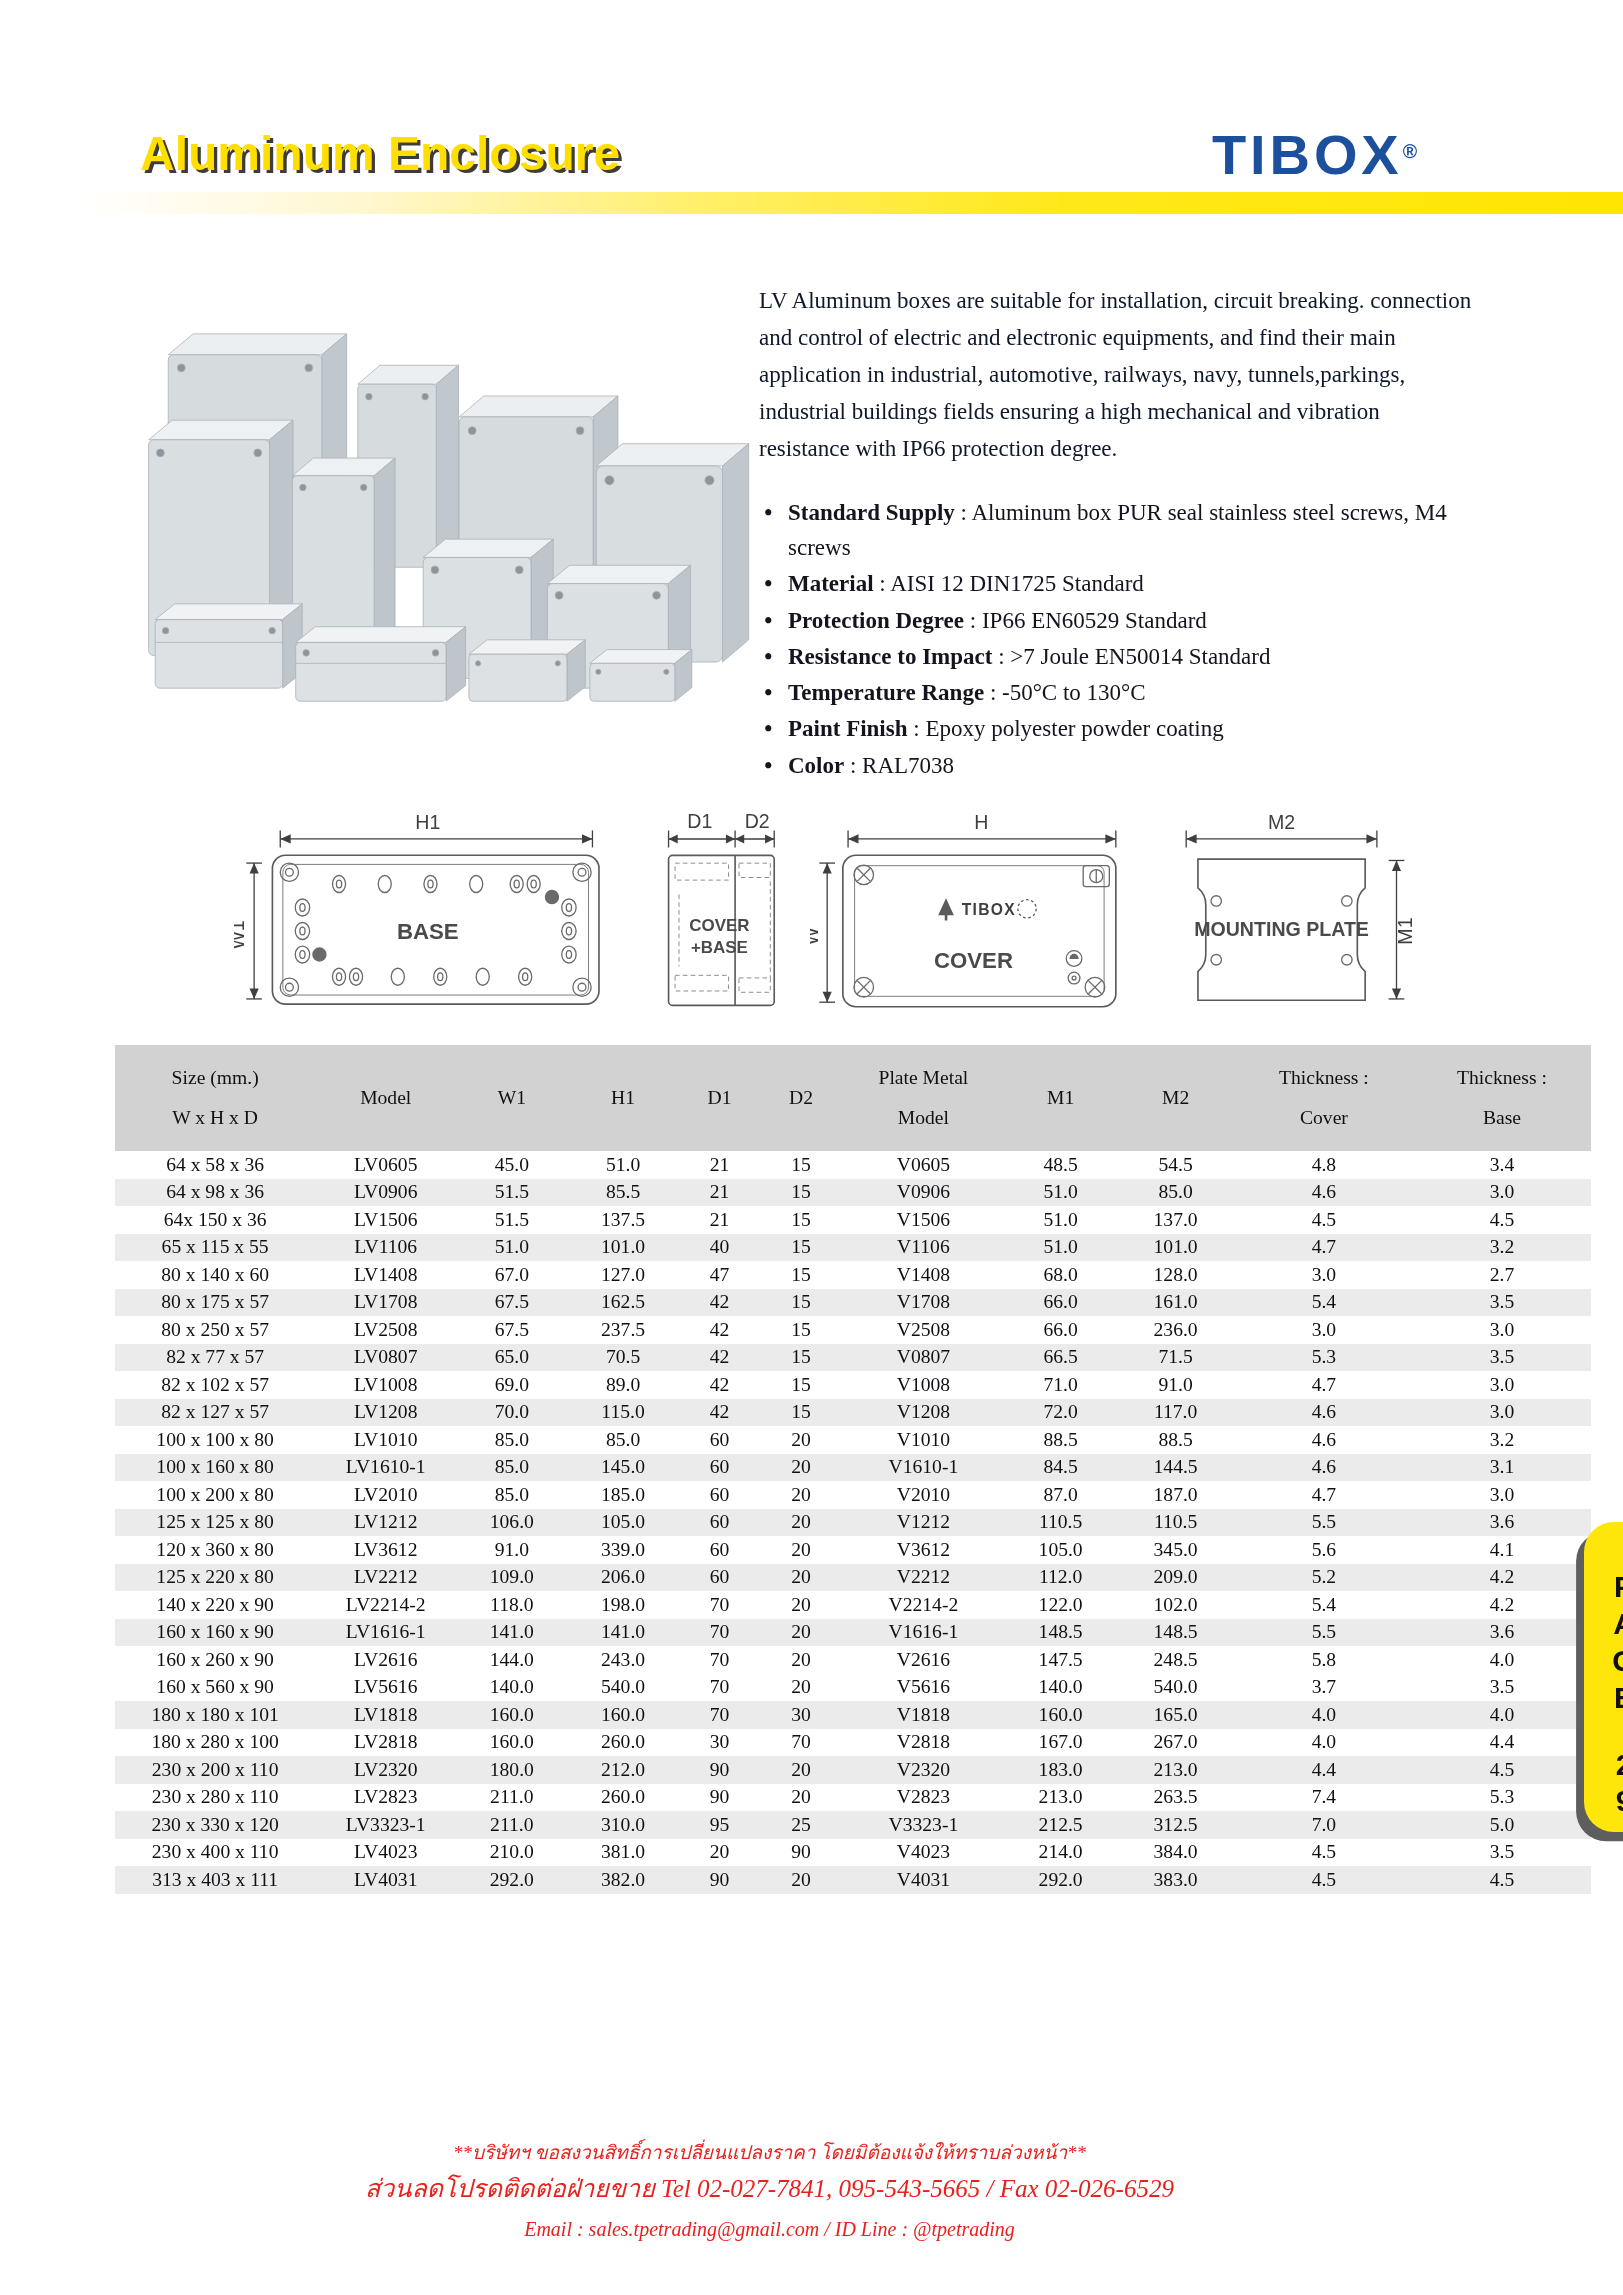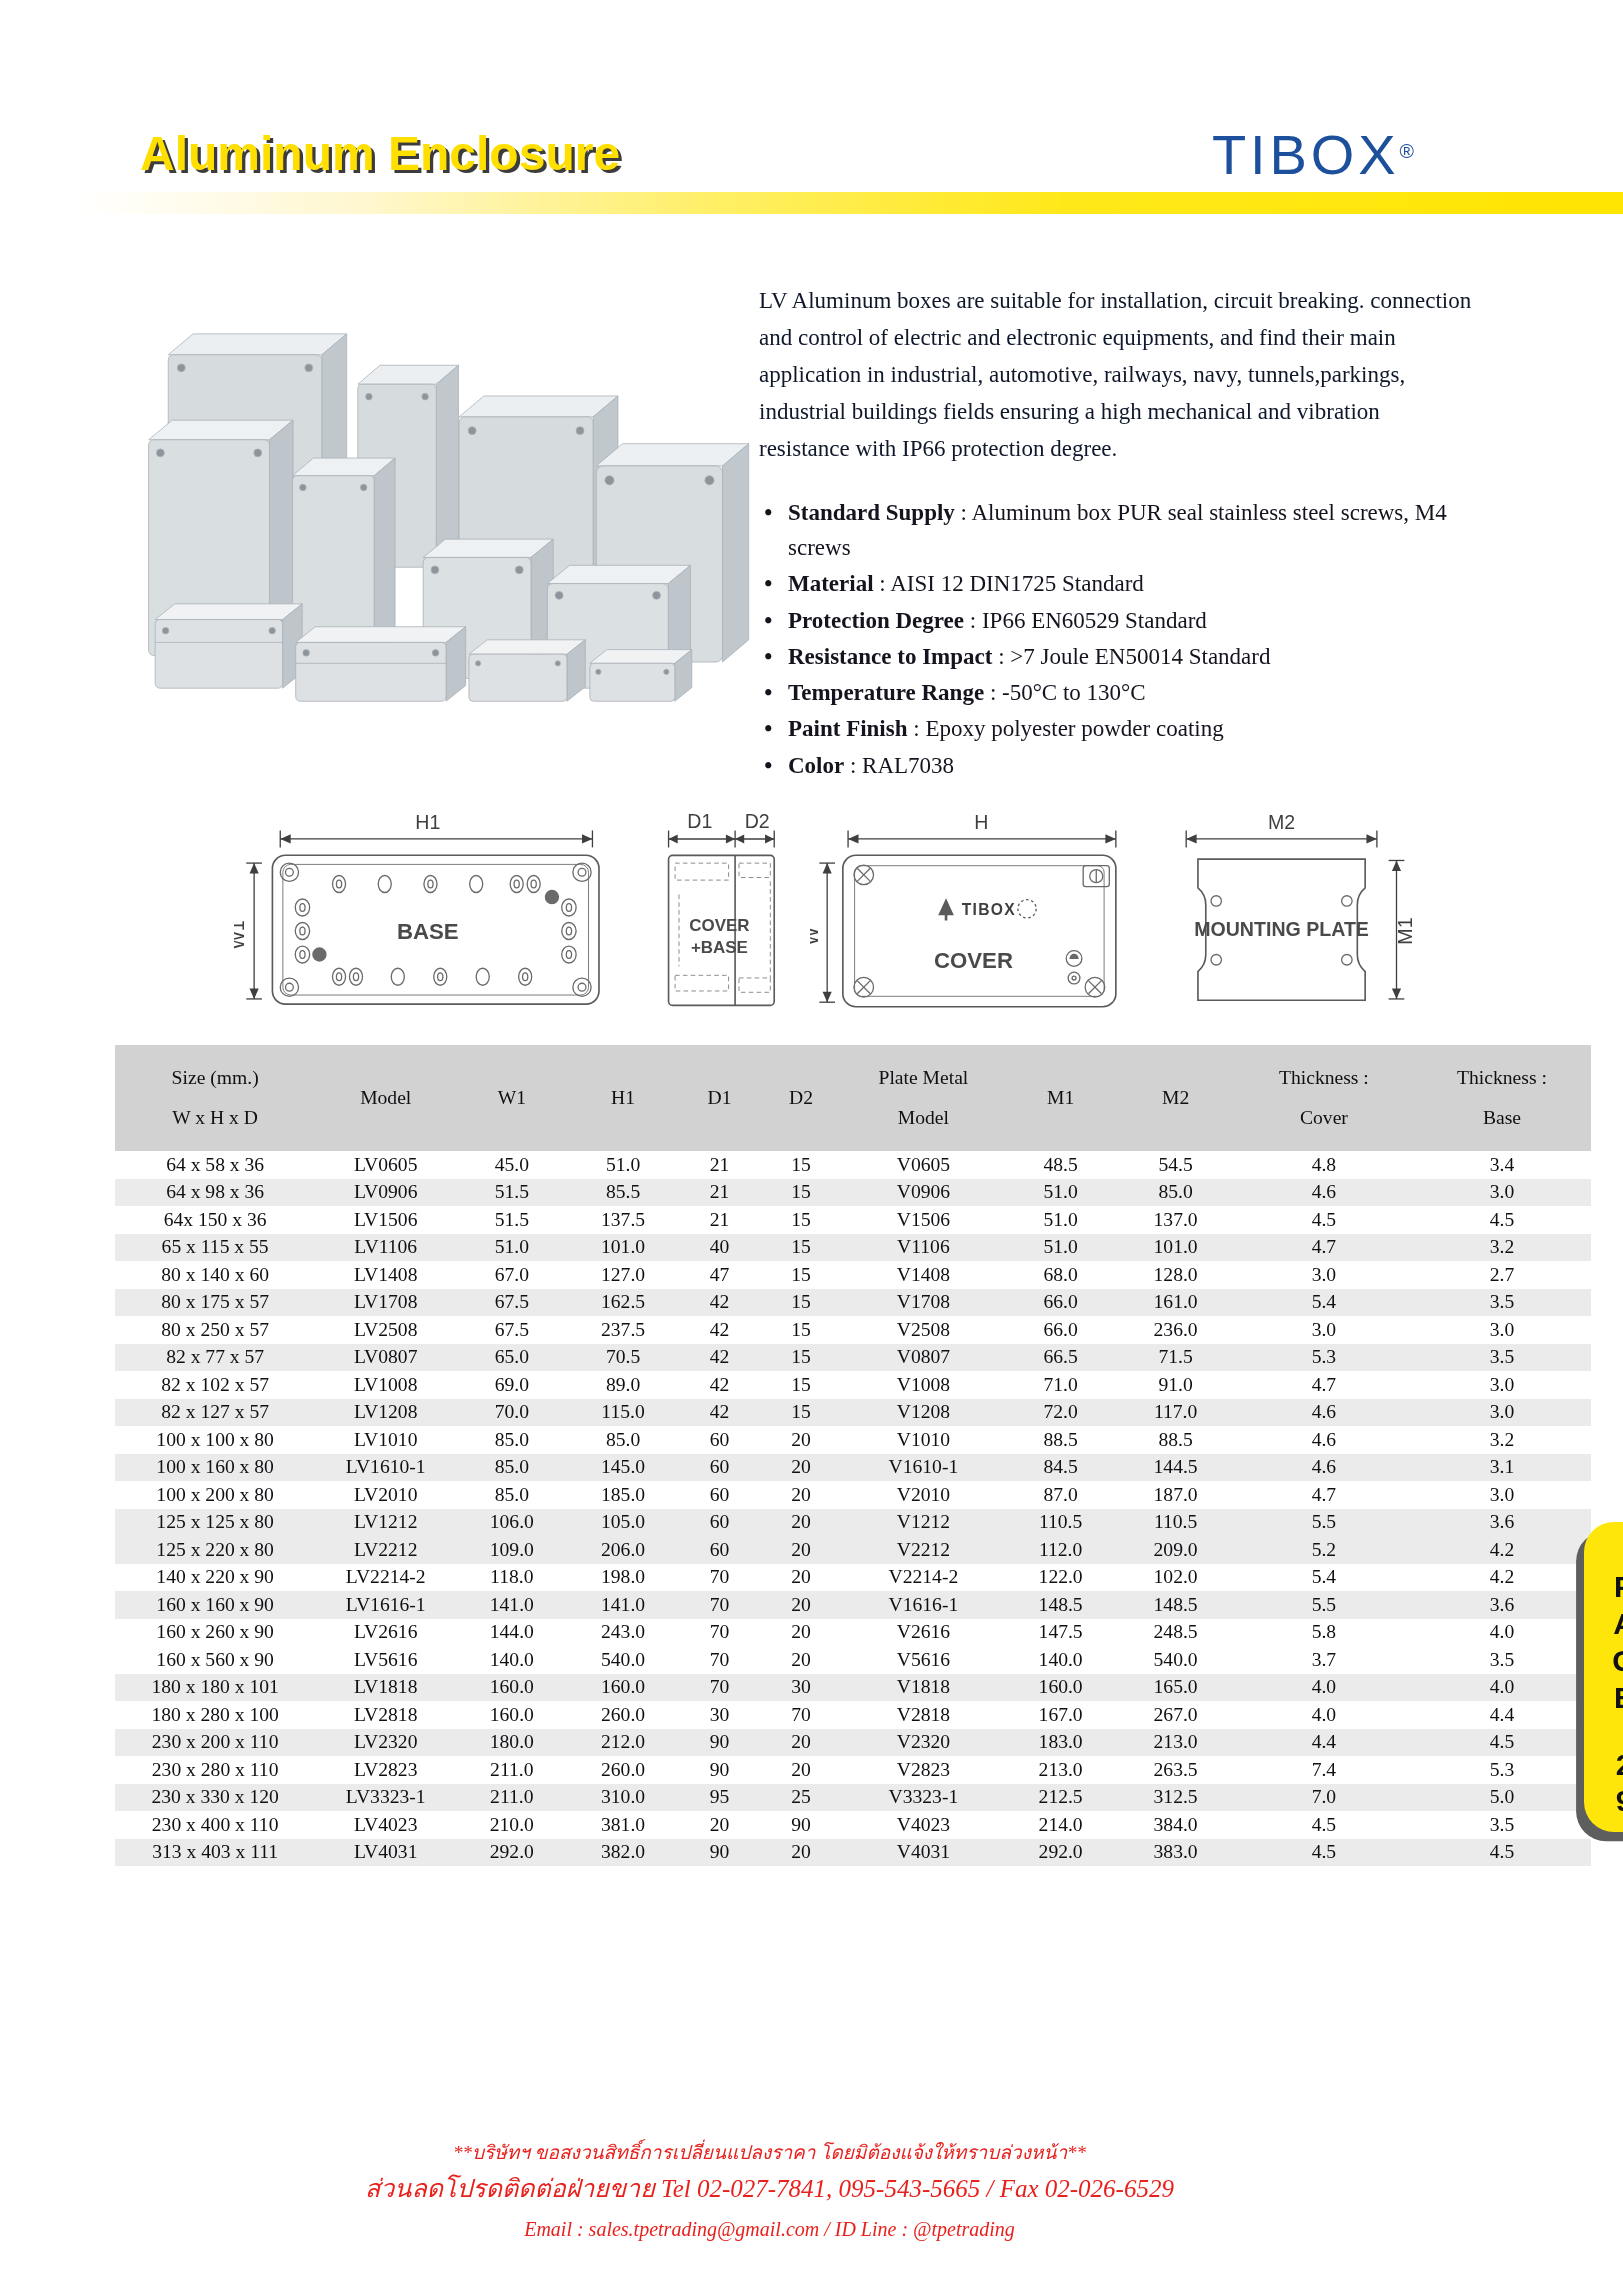--- a/index.html
+++ b/index.html
@@ -4,21 +4,21 @@
 <style>
   html,body{margin:0;padding:0;background:#ffffff;}
   .page{position:relative;width:1623px;height:2295px;background:#ffffff;overflow:hidden;
         font-family:"Liberation Serif", serif;color:#17171f;margin-left:41px;}
 
   
   .title{position:absolute;left:99px;top:126px;font-family:"Liberation Sans",sans-serif;
          font-weight:bold;font-size:48px;letter-spacing:0px;color:#ffdf00;
          text-shadow:3.3px 3.3px 0 #3c3c3c;white-space:nowrap;}
   .brand{position:absolute;left:1171px;top:122px;font-family:"Liberation Sans",sans-serif;
-         font-weight:400;font-size:56px;letter-spacing:3.9px;color:#1c4f9c;white-space:nowrap;}
+         font-weight:700;font-size:56px;letter-spacing:3.9px;color:#1c4f9c;white-space:nowrap;}
   .brand .reg{font-size:19.6px;vertical-align:top;line-height:59px;letter-spacing:0;}
   .accent-bar{position:absolute;left:38px;top:192px;width:1585px;height:22px;
          background:linear-gradient(90deg,#ffffff 0%,#fff7cf 18%,#ffef66 40%,#ffe81a 62%,#ffe500 100%);}
 
   
   .intro{position:absolute;left:718px;top:282px;width:716px;font-size:23px;line-height:37px;
          color:#0f172a;text-align:left;}
   .features{position:absolute;left:718px;top:495px;width:726px;font-size:23px;line-height:35px;color:#14141f;}
   .feature{position:relative;padding-left:29px;margin:0 0 1.3px 0;}
   .feature .dot{position:absolute;left:5.2px;top:0;font-weight:bold;}
@@ -576,20 +576,33 @@
           <td>106.0</td>
           <td>105.0</td>
           <td>60</td>
           <td>20</td>
           <td>V1212</td>
           <td>110.5</td>
           <td>110.5</td>
           <td>5.5</td>
           <td>3.6</td>
         </tr>
+        <tr>
+          <td>120 x 360 x 80</td>
+          <td>LV3612</td>
+          <td>91.0</td>
+          <td>339.0</td>
+          <td>60</td>
+          <td>20</td>
+          <td>V3612</td>
+          <td>105.0</td>
+          <td>345.0</td>
+          <td>5.6</td>
+          <td>4.1</td>
+        </tr>
         <tr class="alt">
           <td>125 x 220 x 80</td>
           <td>LV2212</td>
           <td>109.0</td>
           <td>206.0</td>
           <td>60</td>
           <td>20</td>
           <td>V2212</td>
           <td>112.0</td>
           <td>209.0</td>

